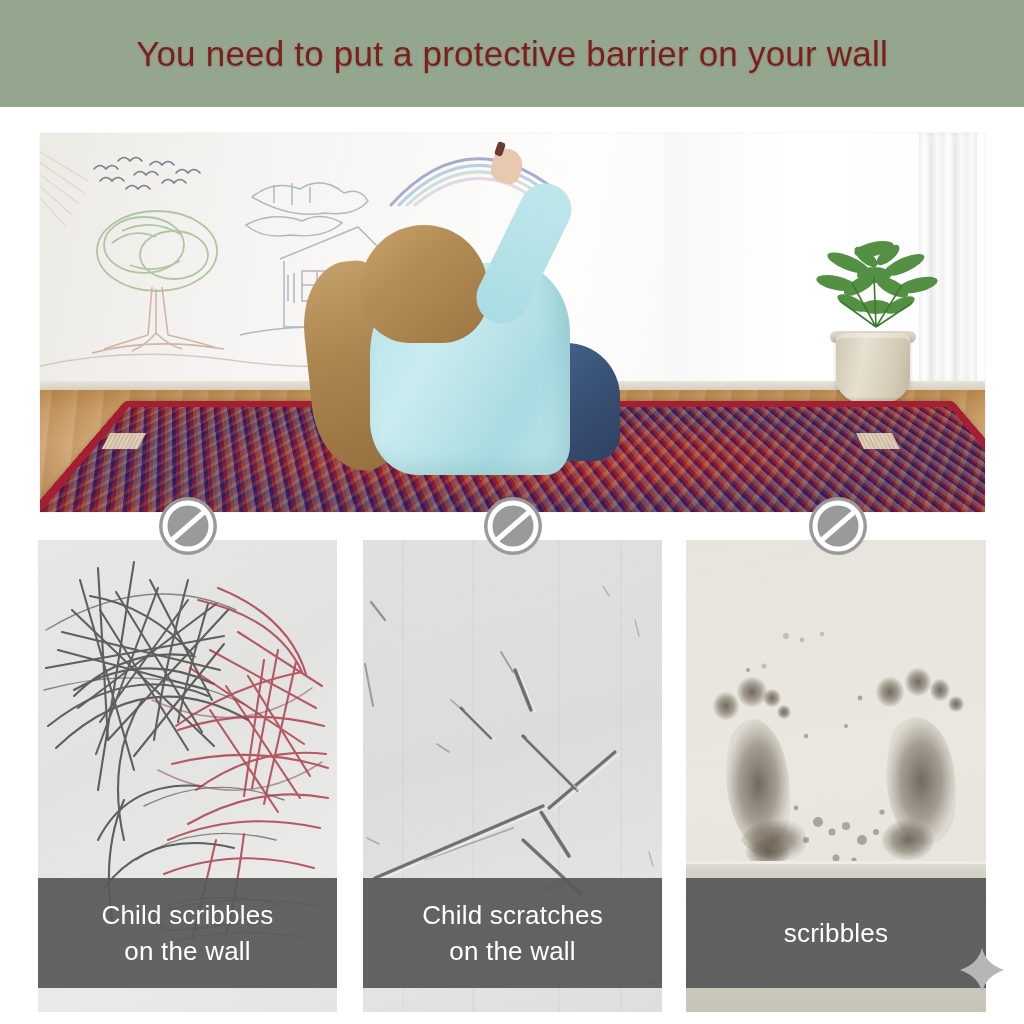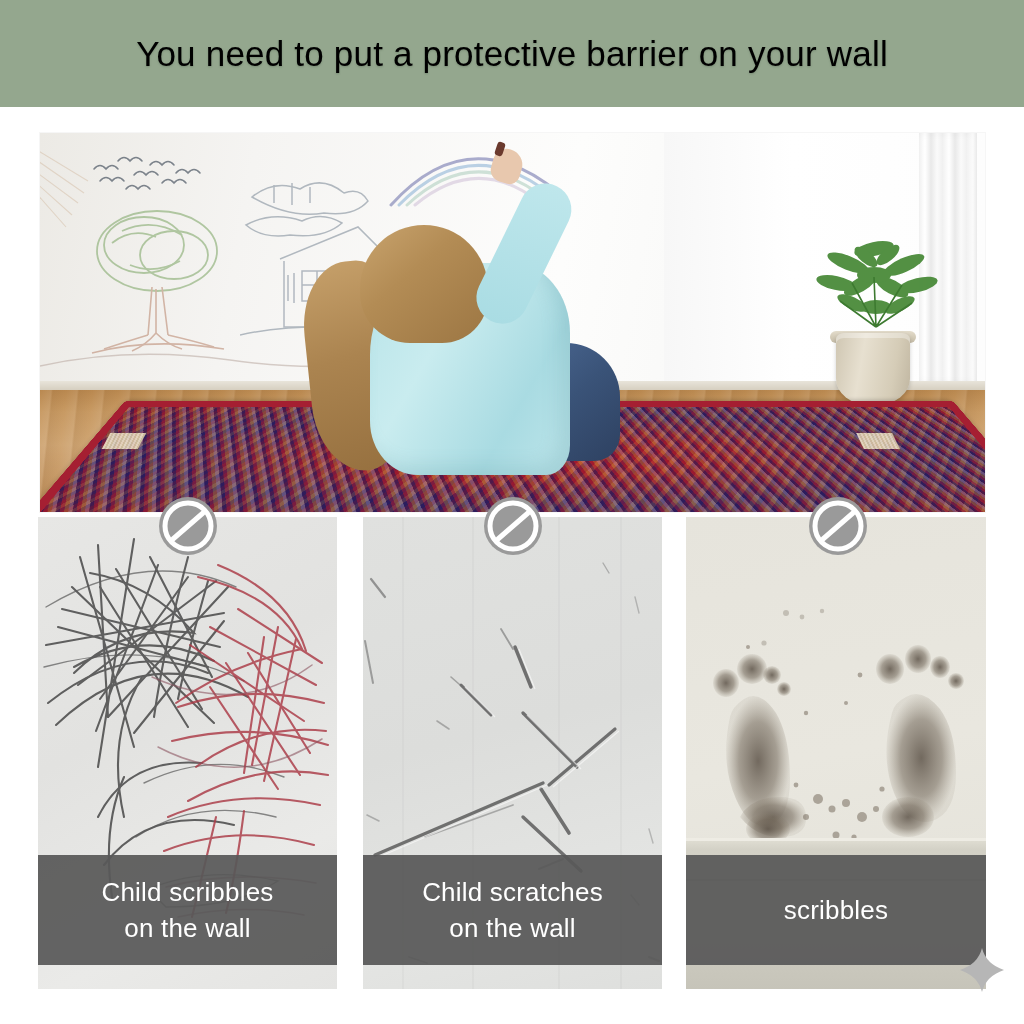--- a/index.html
+++ b/index.html
@@ -19,21 +19,21 @@
   .header-banner {
     position: absolute;
     left: 0; top: 0;
     width: 1024px; height: 107px;
     background: #94a78e;
     display: flex;
     align-items: center;
     justify-content: center;
   }
   .header-title {
-    color: #000000;
+    color: #7f1d1d;
     font-size: 35px;
     font-weight: 400;
     letter-spacing: 0.2px;
     white-space: nowrap;
     text-shadow: 0 1px 2px rgba(60,80,60,0.30);
   }
 
   
   .hero {
     position: absolute;
@@ -222,21 +222,21 @@
   .badge {
     position: absolute;
     width: 62px; height: 62px;
     z-index: 6;
   }
   .badge svg { display: block; width: 62px; height: 62px; }
 
   
   .panels {
     position: absolute;
-    left: 38px; top: 517px;
+    left: 38px; top: 540px;
     width: 948px; height: 472px;
   }
   .panel {
     position: absolute;
     top: 0;
     width: 299px;
     height: 472px;
     overflow: hidden;
     background: #e8e8e6;
   }

